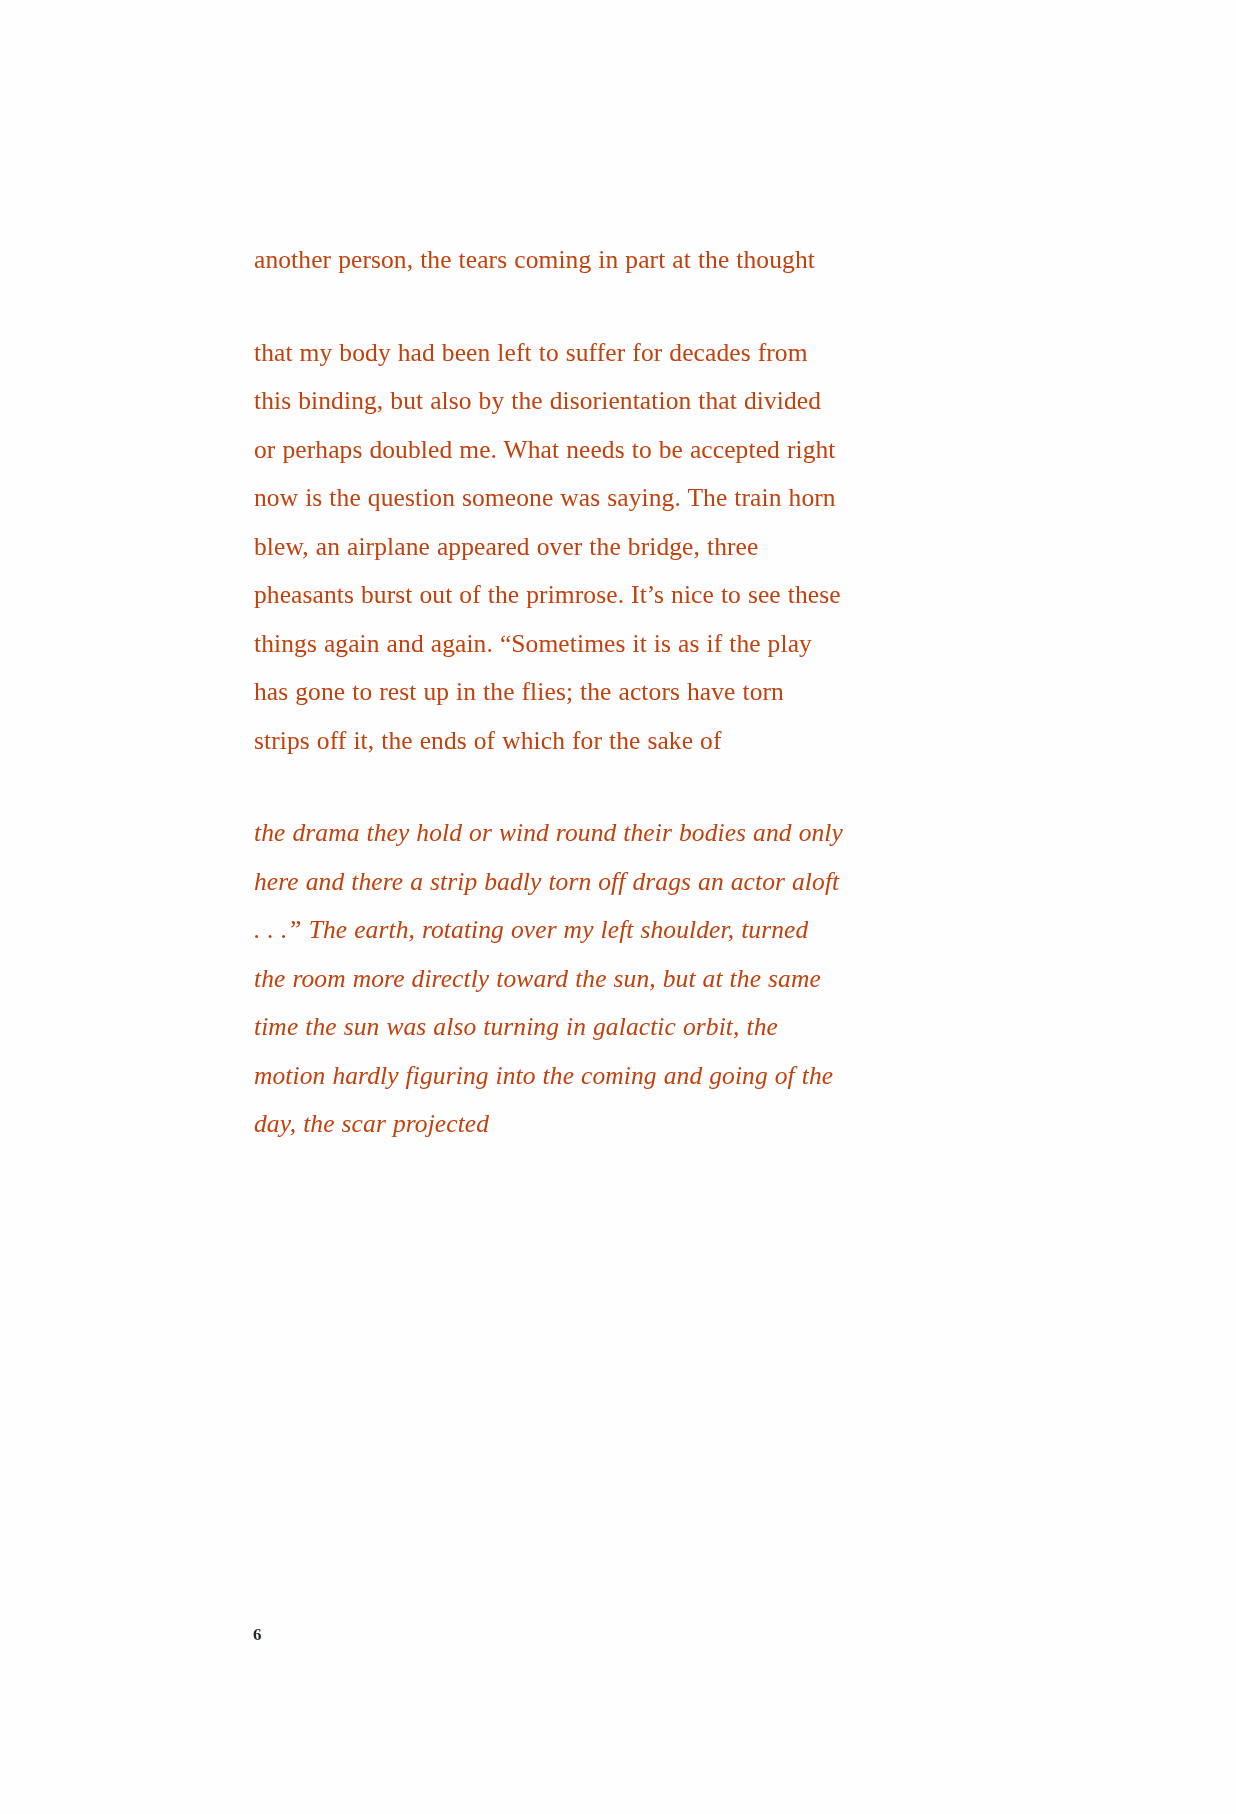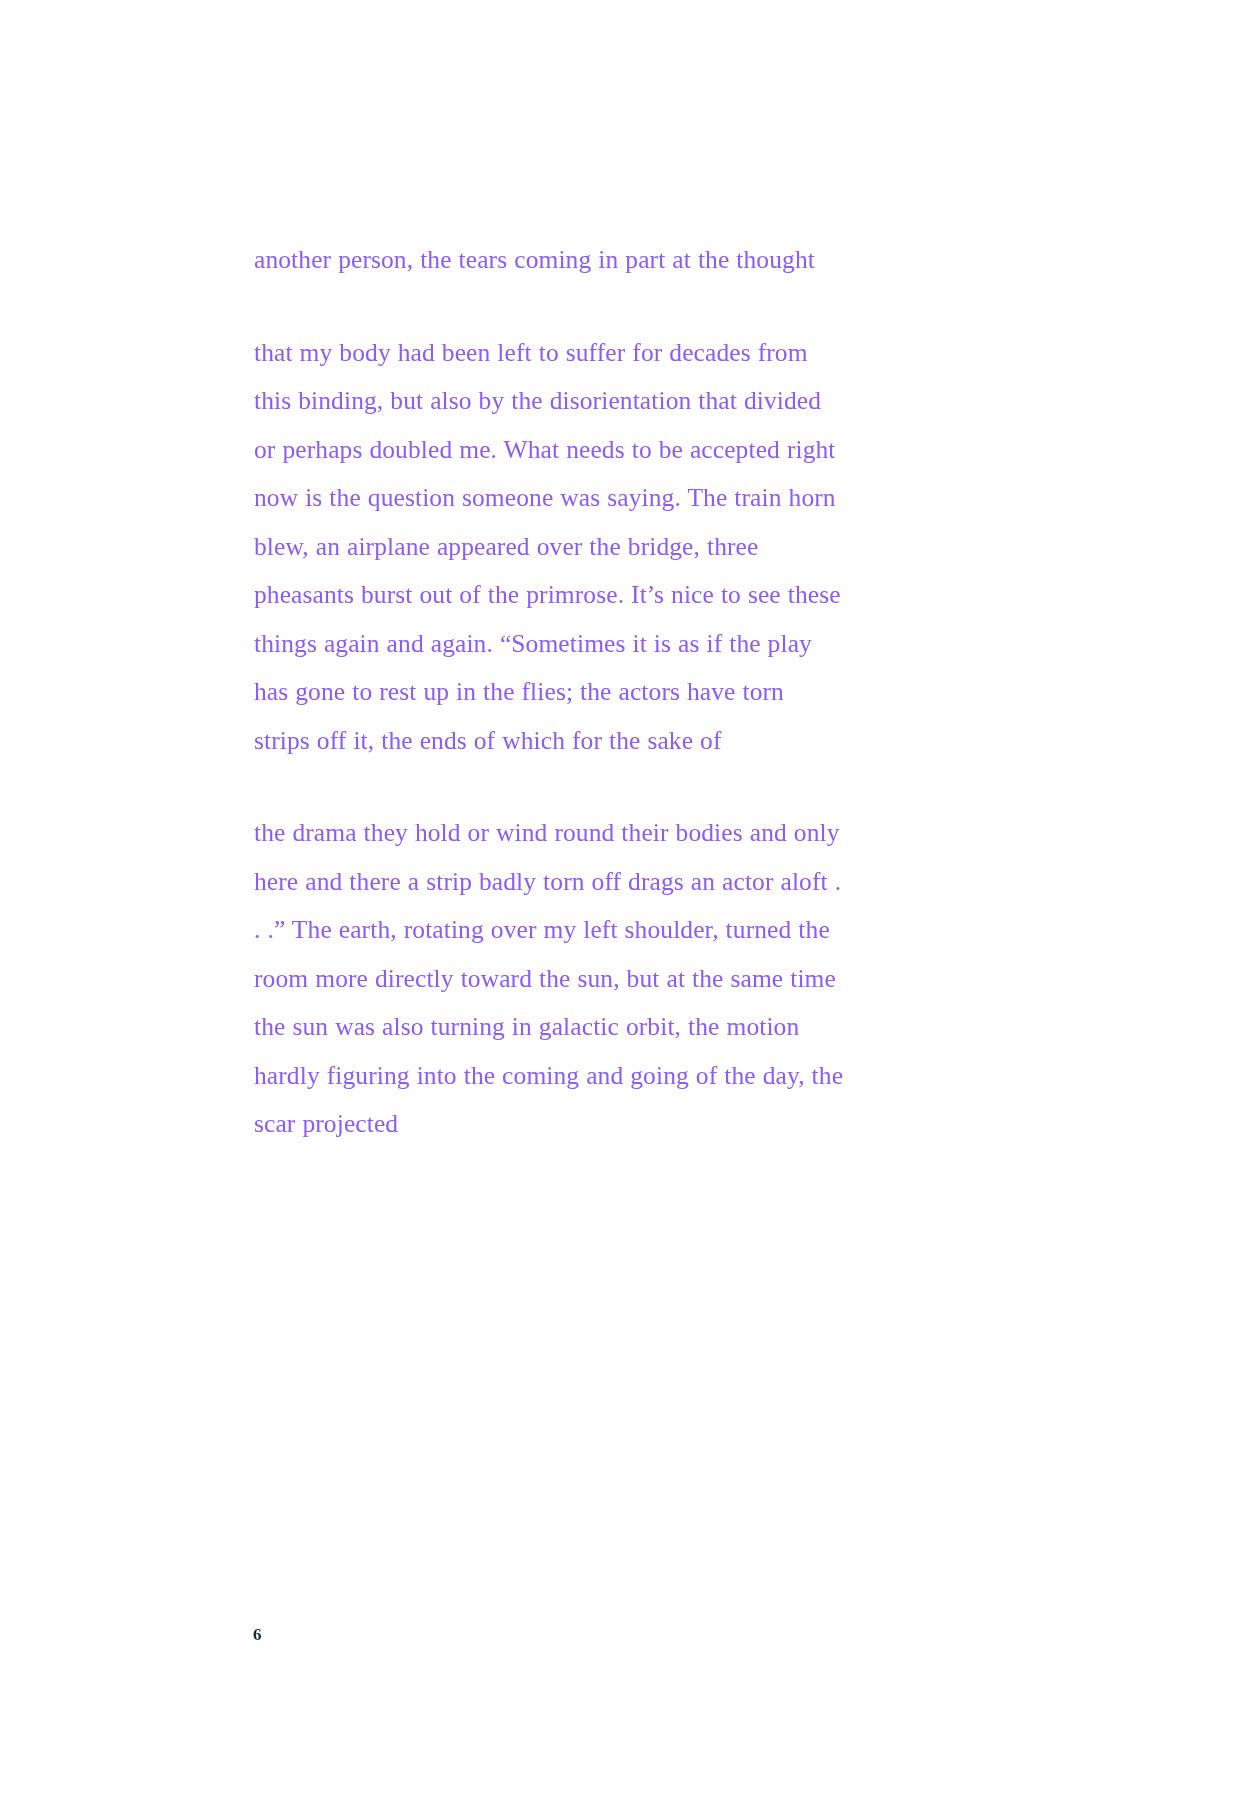--- a/index.html
+++ b/index.html
@@ -26,28 +26,29 @@
   }
   .text-column {
     position: absolute;
     left: 254px;
     top: 236px;
     width: 590px;
   }
   .para {
     font-size: 25.5px;
     line-height: 48.5px;
-    color: #8b5cf6;
+    color: #c2410c;
     margin: 0 0 44px 0;
     text-align: left;
     letter-spacing: 0.1px;
     word-spacing: 0.5px;
   }
   .para:last-child {
     margin-bottom: 0;
+    font-style: italic;
   }
   .folio {
     position: absolute;
     left: 253px;
     top: 1625px;
     font-size: 17px;
     font-weight: bold;
     font-family: "Liberation Serif", serif;
     color: #1c2a33;
     letter-spacing: 0.3px;

